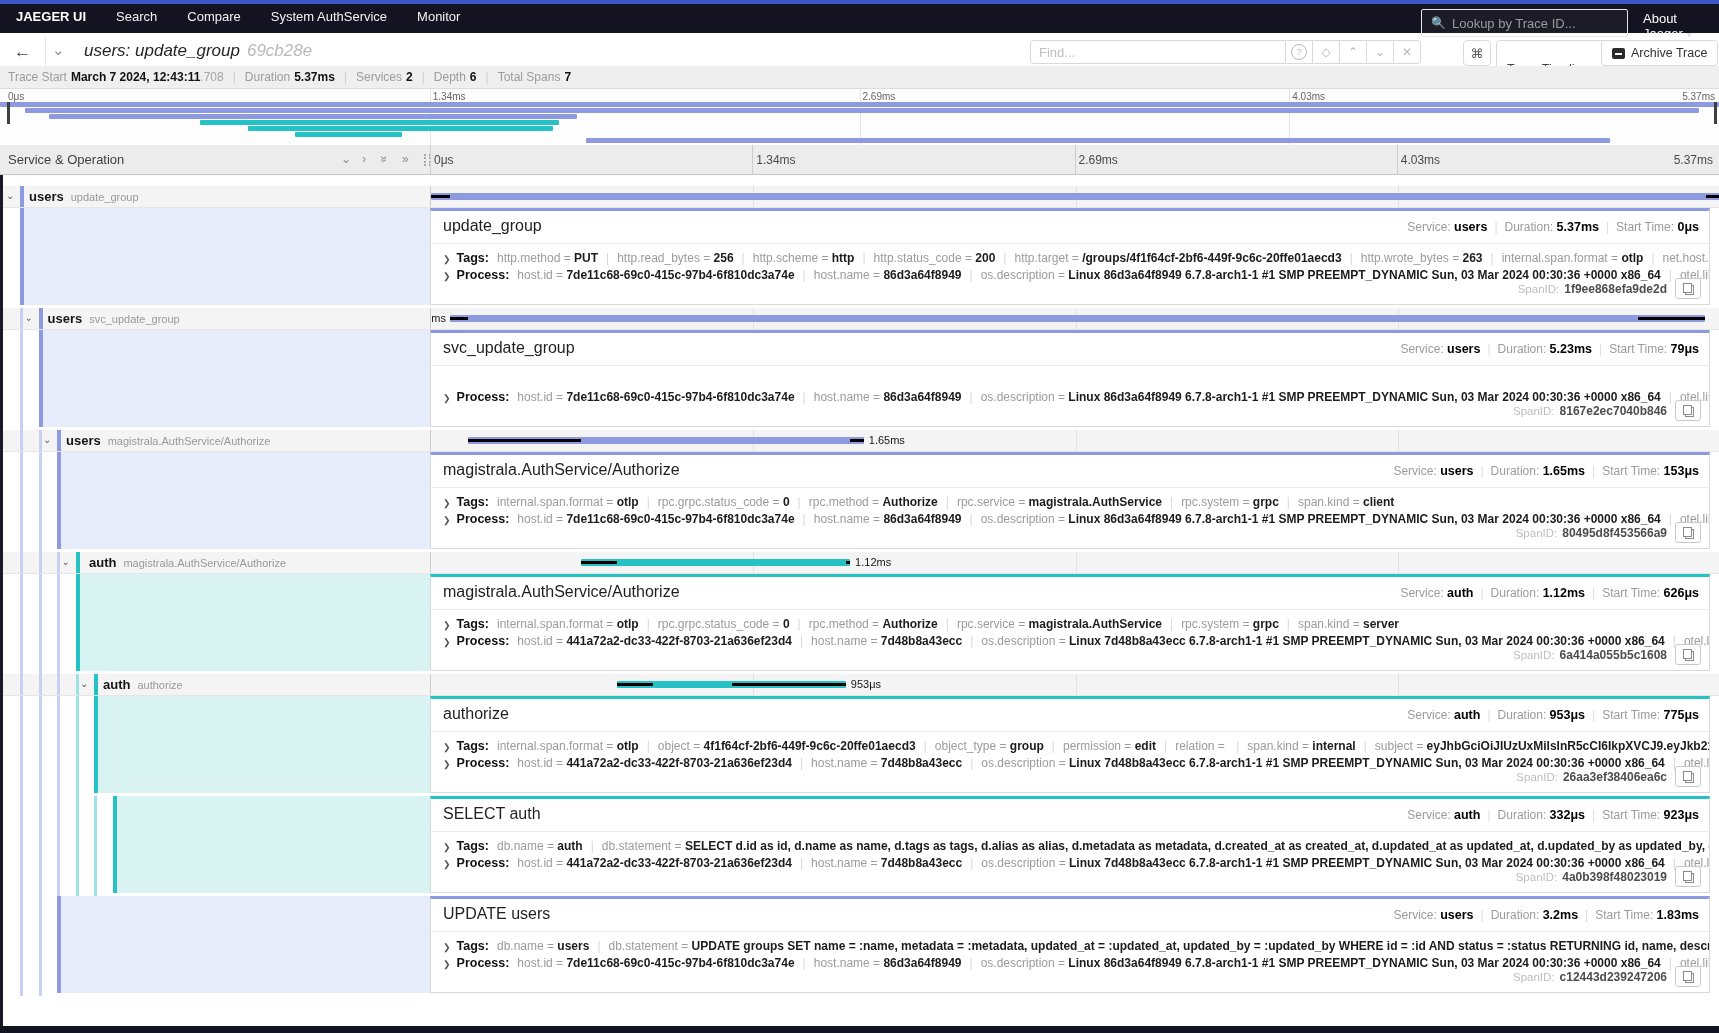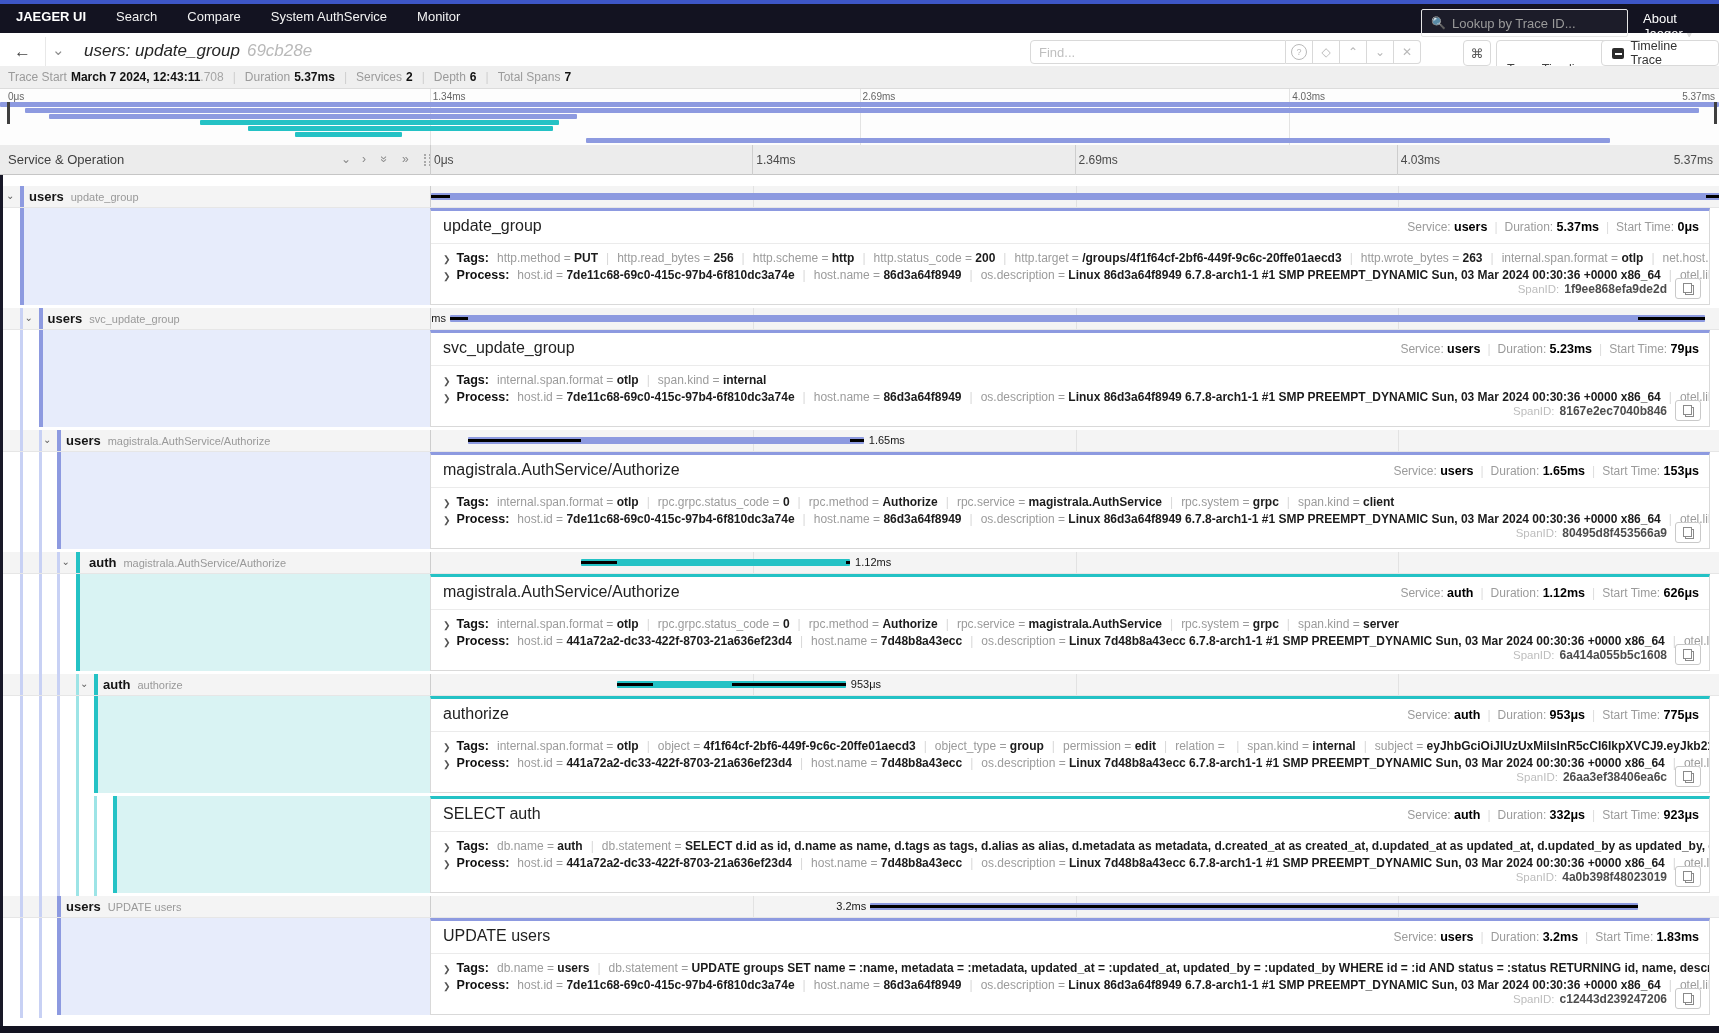--- a/index.html
+++ b/index.html
@@ -146,21 +146,21 @@
     </div>
     <div id="kbd" class="abs">
       <span>⌘</span>
     </div>
     <div id="viewsel" class="abs">
       <span>Trace Timeline</span>
         <span class="car">▾</span>
     </div>
     <div id="archbtn" class="abs">
       <span class="archico"></span>
-      <span>Timeline Trace</span>
+      <span>Archive Trace</span>
     </div>
   </div>
 
   <div id="infobar" class="abs">
     <span>Trace Start</span>
     <b>March 7 2024, 12:43:11</b>
     <span class="sfx">.708</span>
     <span class="sep">|</span>
     <span>Duration</span>
     <b>5.37ms</b>
@@ -263,21 +263,20 @@
         </div>
       </div>
       <div class="detailrow">
         <div class="guide" style="left: 20px; height: 100px; background: rgb(200, 209, 244);"></div>
         <div class="tint" style="left: 38.5px; width: 391.5px; background: rgb(231, 236, 251); border-left: 4px solid rgb(141, 154, 224);"></div>
         <div class="dcard" style="border-top: 3px solid rgb(141, 154, 224);">
           <div class="dtitle">
             <span class="nm">svc_update_group</span>
             <span class="dmeta">Service: <b>users</b><span class="sep">|</span>Duration: <b>5.23ms</b><span class="sep">|</span>Start Time: <b>79μs</b></span>
           </div>
-          <div class="kvrow" style="top: 40px;"><span class="tog">❯</span><span class="hdr">Tags:</span>internal.span.format = <b>otlp</b><span class="sep">|</span>span.kind = <b>internal</b></div>
           <div class="kvrow" style="top: 57px;"><span class="tog">❯</span><span class="hdr">Process:</span>host.id = <b>7de11c68-69c0-415c-97b4-6f810dc3a74e</b><span class="sep">|</span>host.name = <b>86d3a64f8949</b><span class="sep">|</span>os.description = <b>Linux 86d3a64f8949 6.7.8-arch1-1 #1 SMP PREEMPT_DYNAMIC Sun, 03 Mar 2024 00:30:36 +0000 x86_64</b><span class="sep">|</span>otel.library.name = </div>
           <div class="sidrow">SpanID:<b>8167e2ec7040b846</b><span class="cpybtn">
               <span class="c2"></span>
               <span class="c1"></span>
             </span></div>
         </div>
       </div>
       <div class="barrow">
         <div class="namecell">
           <div class="guide" style="left: 20px; background: rgb(200, 209, 244);"></div>
@@ -402,36 +401,20 @@
             <span class="dmeta">Service: <b>auth</b><span class="sep">|</span>Duration: <b>332μs</b><span class="sep">|</span>Start Time: <b>923μs</b></span>
           </div>
           <div class="kvrow" style="top: 40px;"><span class="tog">❯</span><span class="hdr">Tags:</span>db.name = <b>auth</b><span class="sep">|</span>db.statement = <b>SELECT d.id as id, d.name as name, d.tags as tags, d.alias as alias, d.metadata as metadata, d.created_at as created_at, d.updated_at as updated_at, d.updated_by as updated_by, d.created_by as created_by, d.status a…</b></div>
           <div class="kvrow" style="top: 57px;"><span class="tog">❯</span><span class="hdr">Process:</span>host.id = <b>441a72a2-dc33-422f-8703-21a636ef23d4</b><span class="sep">|</span>host.name = <b>7d48b8a43ecc</b><span class="sep">|</span>os.description = <b>Linux 7d48b8a43ecc 6.7.8-arch1-1 #1 SMP PREEMPT_DYNAMIC Sun, 03 Mar 2024 00:30:36 +0000 x86_64</b><span class="sep">|</span>otel.library.name = </div>
           <div class="sidrow">SpanID:<b>4a0b398f48023019</b><span class="cpybtn">
               <span class="c2"></span>
               <span class="c1"></span>
             </span></div>
         </div>
       </div>
-      <div class="barrow">
-        <div class="namecell">
-          <div class="guide" style="left: 20px; background: rgb(200, 209, 244);"></div>
-          <div class="guide" style="left: 38.5px; background: rgb(200, 209, 244);"></div>
-          <div class="astripe" style="left: 57px; background: rgb(141, 154, 224);"></div>
-          <span class="svcname" style="left: 66px;">users<span class="opname">UPDATE users</span></span>
-        </div>
-        <div class="tlcell">
-          <div class="rowgrid" style="left: 322.25px;"></div>
-          <div class="rowgrid" style="left: 644.5px;"></div>
-          <div class="rowgrid" style="left: 966.75px;"></div>
-          <div class="spanbar" style="left: 439.268px; width: 768.119px; background: rgb(141, 154, 224);"></div>
-          <div class="critseg" style="left: 439.268px; width: 768.119px; background: rgb(0, 0, 0);"></div>
-          <div class="barlbl" style="right: 853.732px;">3.2ms</div>
-        </div>
-      </div>
       <div class="detailrow">
         <div class="guide" style="left: 20px; height: 100px; background: rgb(200, 209, 244);"></div>
         <div class="guide" style="left: 38.5px; height: 100px; background: rgb(200, 209, 244);"></div>
         <div class="tint" style="left: 57px; width: 373px; background: rgb(231, 236, 251); border-left: 4px solid rgb(141, 154, 224);"></div>
         <div class="dcard" style="border-top: 3px solid rgb(141, 154, 224);">
           <div class="dtitle">
             <span class="nm">UPDATE users</span>
             <span class="dmeta">Service: <b>users</b><span class="sep">|</span>Duration: <b>3.2ms</b><span class="sep">|</span>Start Time: <b>1.83ms</b></span>
           </div>
           <div class="kvrow" style="top: 40px;"><span class="tog">❯</span><span class="hdr">Tags:</span>db.name = <b>users</b><span class="sep">|</span>db.statement = <b>UPDATE groups SET name = :name, metadata = :metadata, updated_at = :updated_at, updated_by = :updated_by WHERE id = :id AND status = :status RETURNING id, name, description, domain_id, COALESCE(parent…</b></div>

